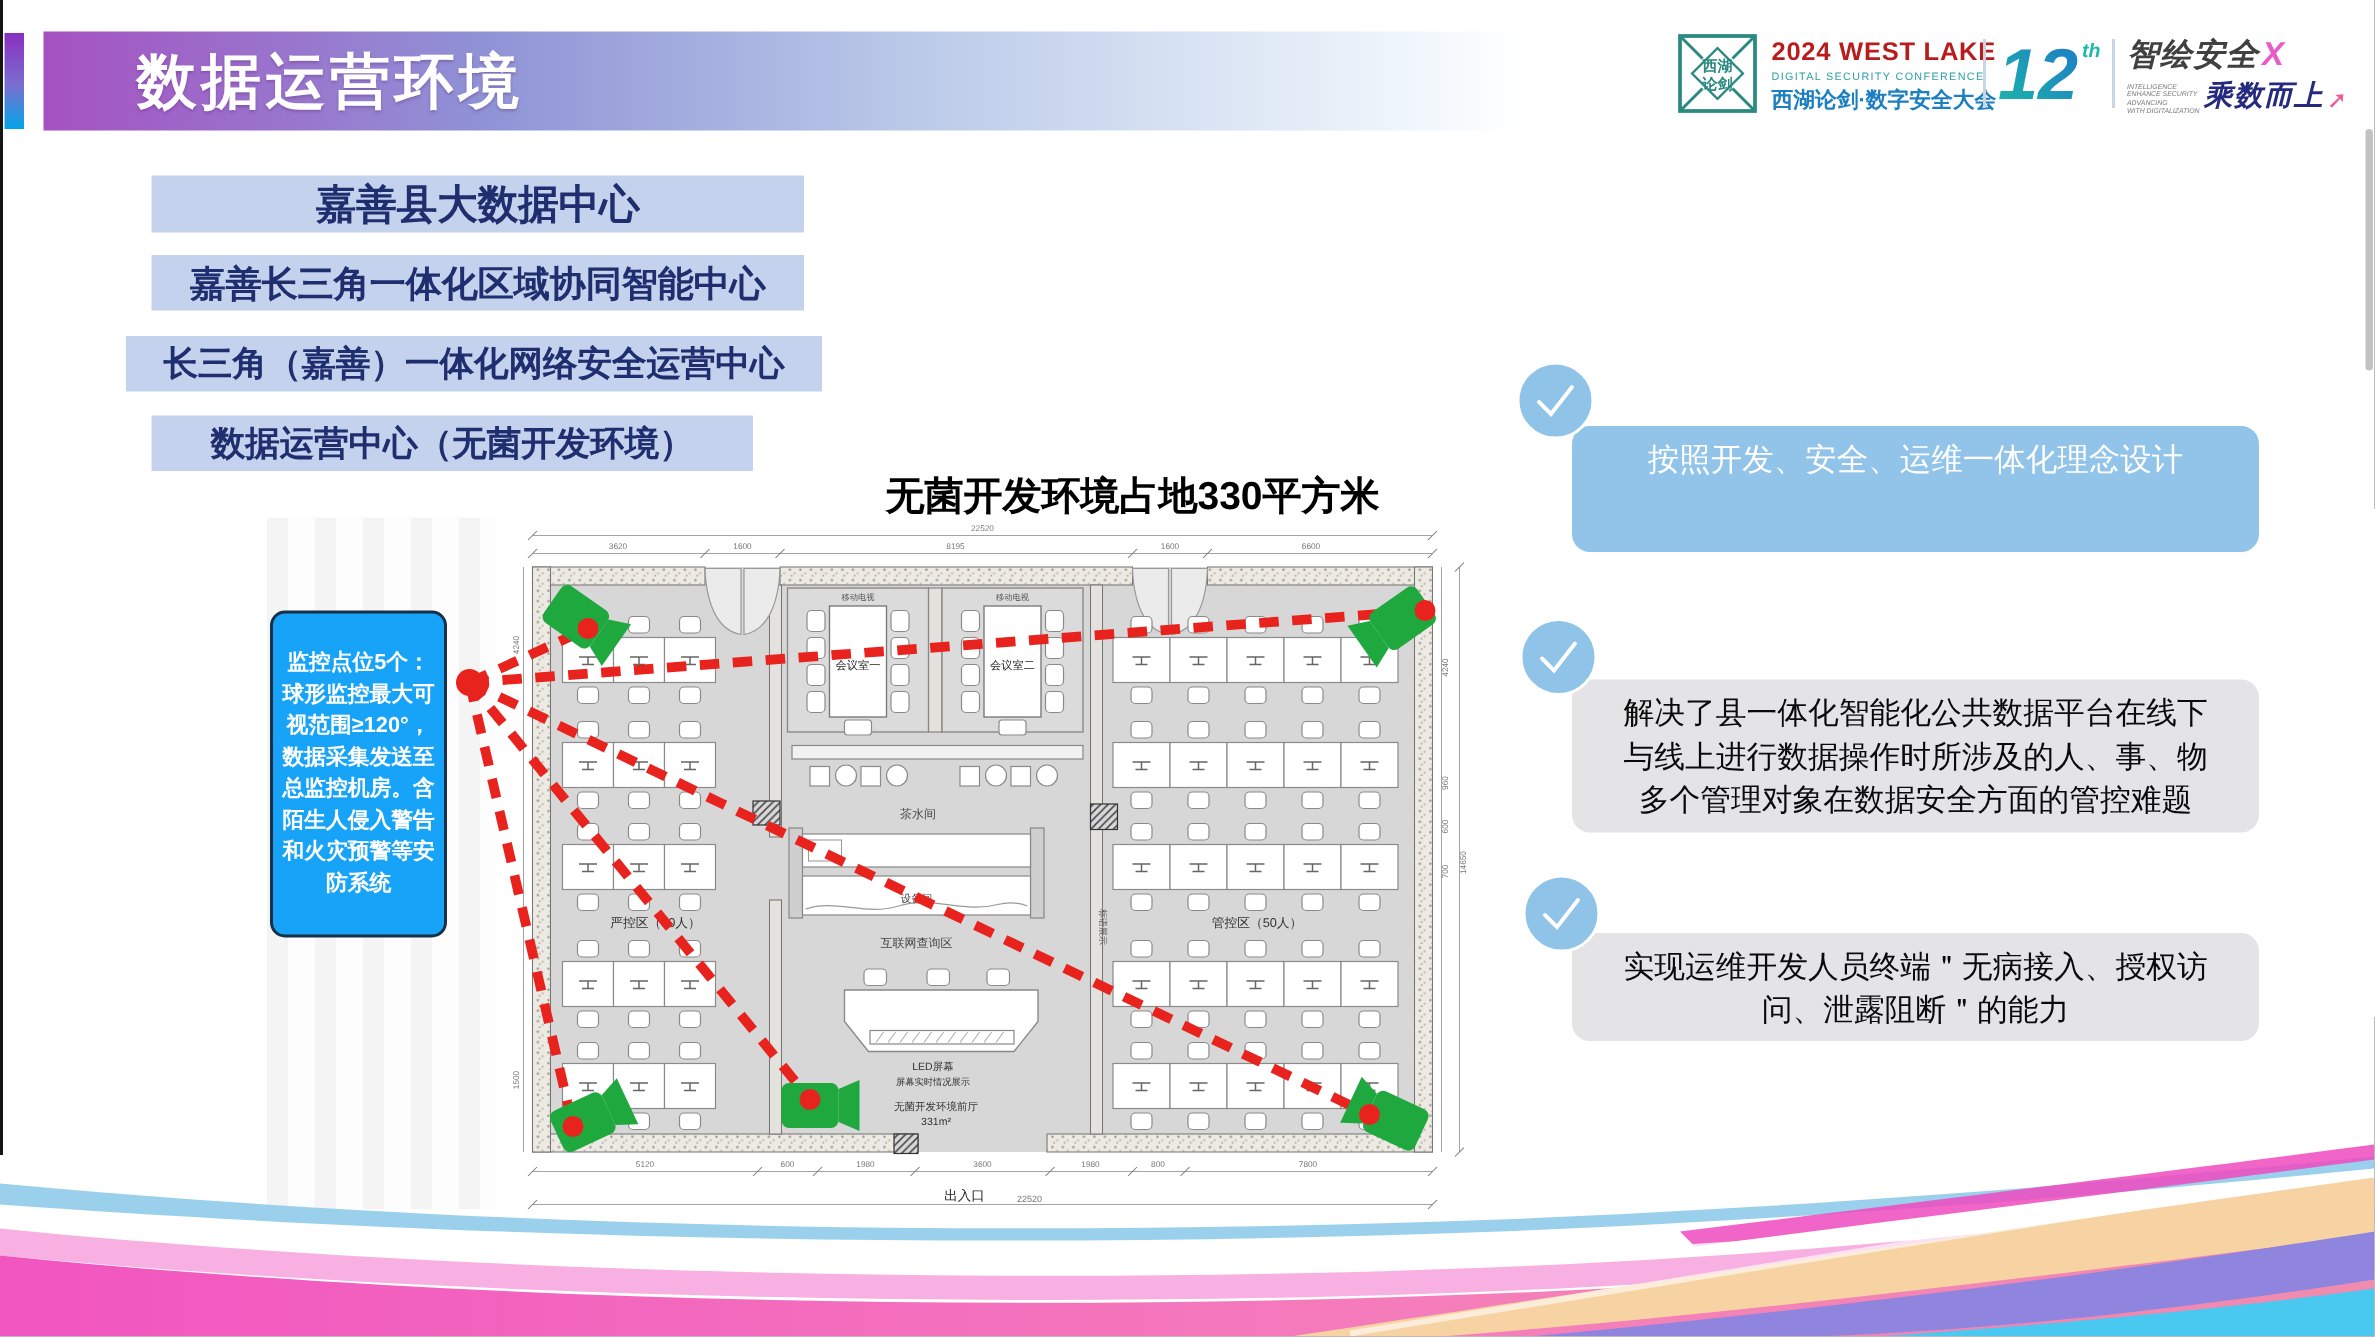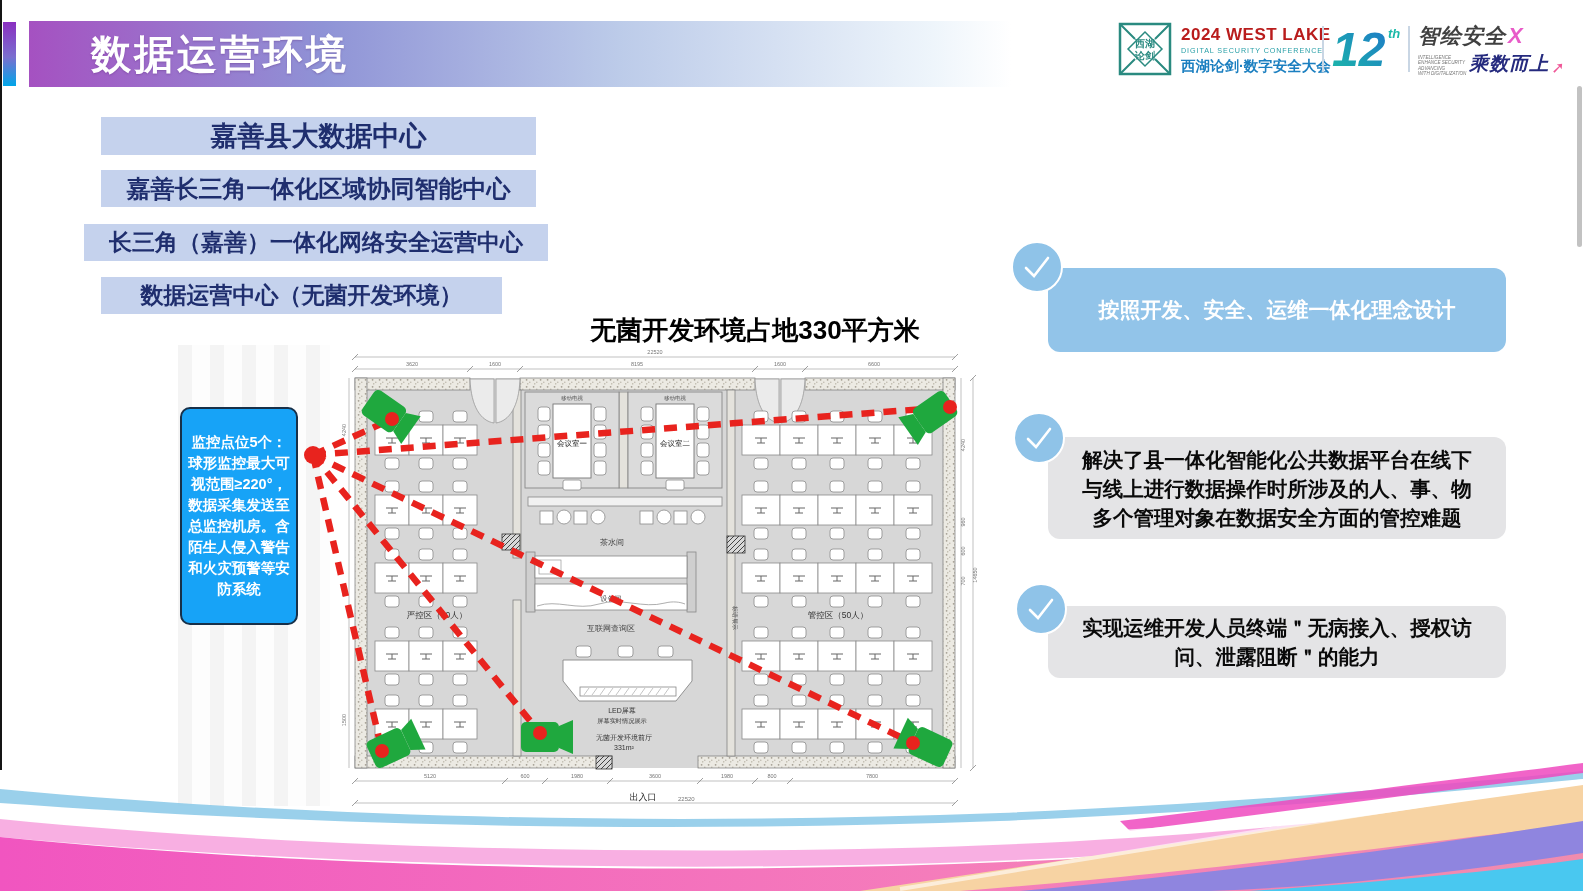--- a/index.html
+++ b/index.html
@@ -36,22 +36,22 @@
   
   .callout{left:180px;top:407px;width:118px;height:218px;background:#17a3f7;border:2px solid #173049;
         border-radius:10px;color:#ffffff;font-weight:bold;font-size:14.5px;line-height:21px;
         display:flex;align-items:center;text-align:center;padding:6px 6px;box-sizing:border-box;}
   
   .photo-strip{left:178px;top:345px;width:152px;height:461px;
         background:repeating-linear-gradient(90deg,#f4f4f4 0 14px,#fdfdfd 14px 32px);}
   .plan-title{left:540px;top:313px;width:430px;text-align:center;font-size:26px;font-weight:bold;color:#000;}
   
   .chk{border-radius:50%;}
-  .rbox{border-radius:12px;display:flex;align-items:center;justify-content:center;
-        text-align:center;font-weight:bold;box-sizing:border-box;padding:8px 26px;}
+  .rbox{border-radius:12px;display:flex;align-items:flex-start;justify-content:center;
+        text-align:center;font-weight:normal;box-sizing:border-box;padding:8px 26px;margin-top:16px;}
   .rbox.blue{background:#92c4e9;color:#ffffff;font-size:21px;}
   .rbox.gray{background:#e4e4e6;color:#0a0a0a;font-size:20.5px;line-height:29px;}
   .scrollbar{left:1577px;top:86px;width:5px;height:161px;background:#c2c2c2;border-radius:3px;}
   svg text{font-family:"Liberation Sans","DejaVu Sans",sans-serif;}
 </style>
 </head>
 <body>
 
 <div class="stage">
 
@@ -480,21 +480,21 @@
           <circle cx="950" cy="407" r="7" fill="#E8231E"></circle>
           <circle cx="382" cy="751" r="7" fill="#E8231E"></circle>
           <circle cx="540" cy="733" r="7" fill="#E8231E"></circle>
           <circle cx="913" cy="743" r="7" fill="#E8231E"></circle>
           <circle cx="313" cy="455" r="9" fill="#E8231E"></circle>
         </g>
       </g>
   </svg>
 
   <div class="abs callout">
-    <div>监控点位5个：球形监控最大可视范围≥220°，数据采集发送至总监控机房。含陌生人侵入警告和火灾预警等安防系统</div>
+    <div>监控点位5个：球形监控最大可视范围≥120°，数据采集发送至总监控机房。含陌生人侵入警告和火灾预警等安防系统</div>
   </div>
 
   <div class="abs rbox blue" style="left:1048px;top:268px;width:458px;height:84px;">
     <div>按照开发、安全、运维一体化理念设计</div>
   </div>
   <div class="abs rbox gray" style="left:1048px;top:437px;width:458px;height:102px;">
     <div>解决了县一体化智能化公共数据平台在线下与线上进行数据操作时所涉及的人、事、物多个管理对象在数据安全方面的管控难题</div>
   </div>
   <div class="abs rbox gray" style="left:1048px;top:606px;width:458px;height:72px;">
     <div>实现运维开发人员终端＂无病接入、授权访问、泄露阻断＂的能力</div>

